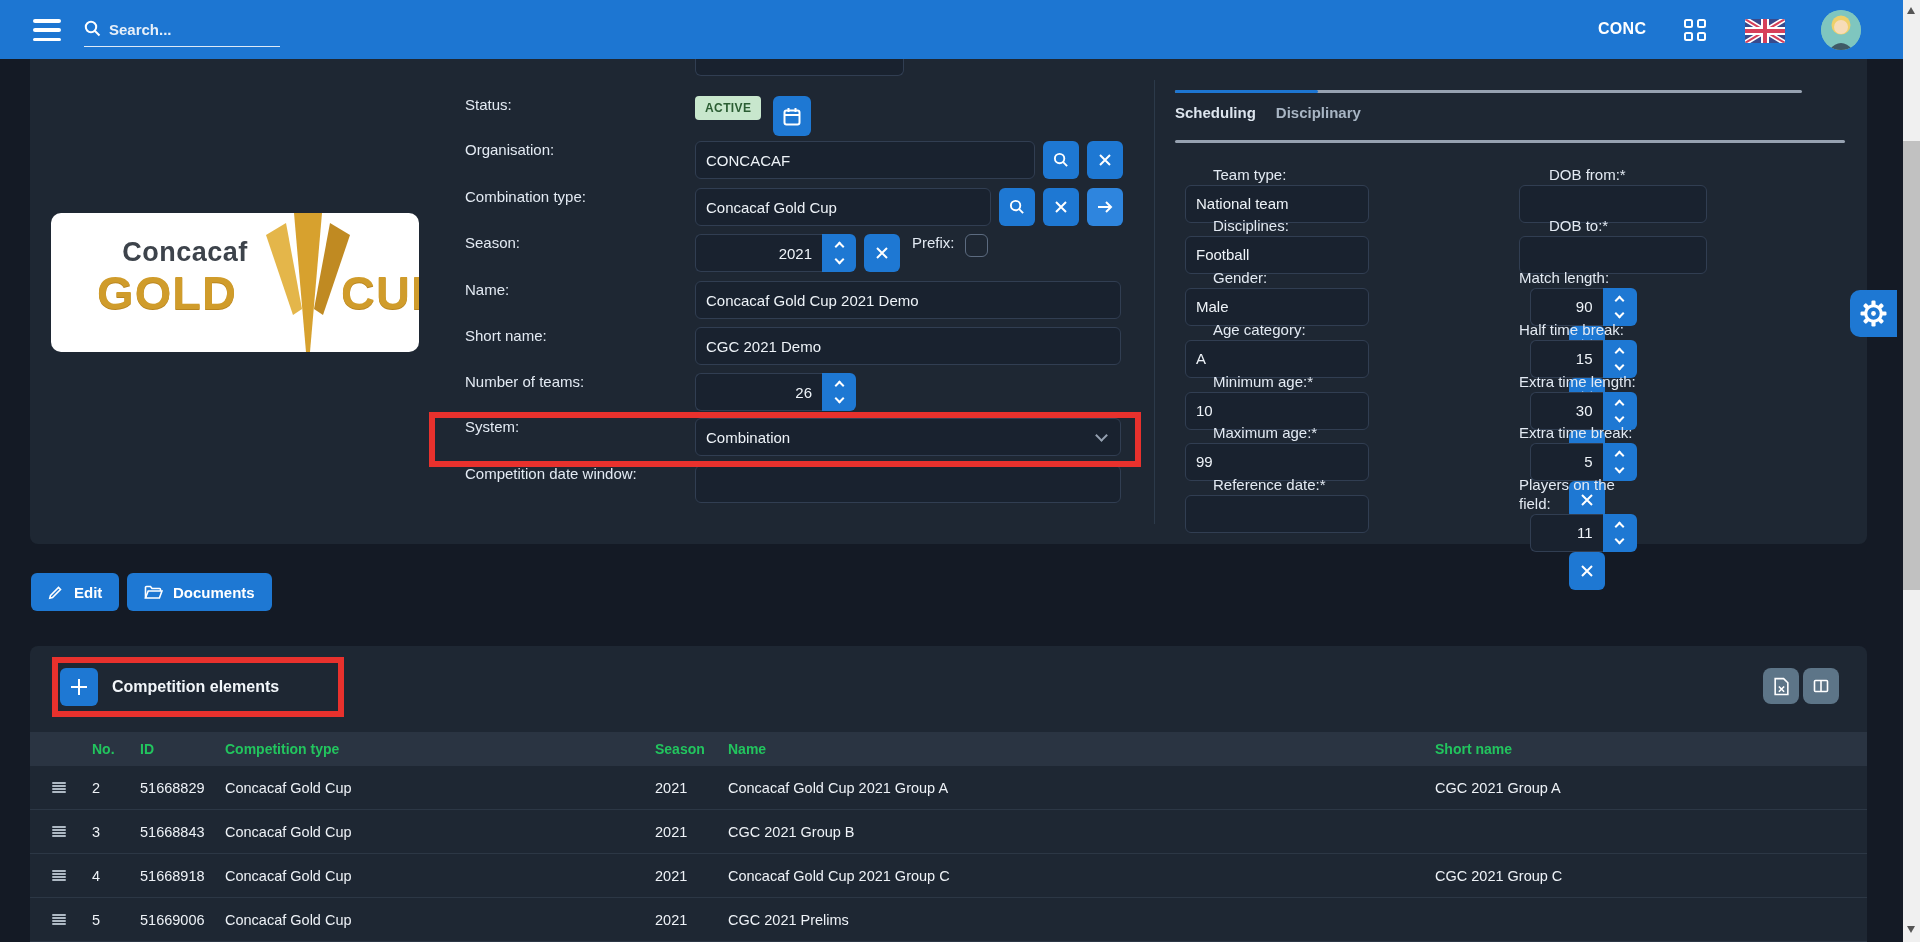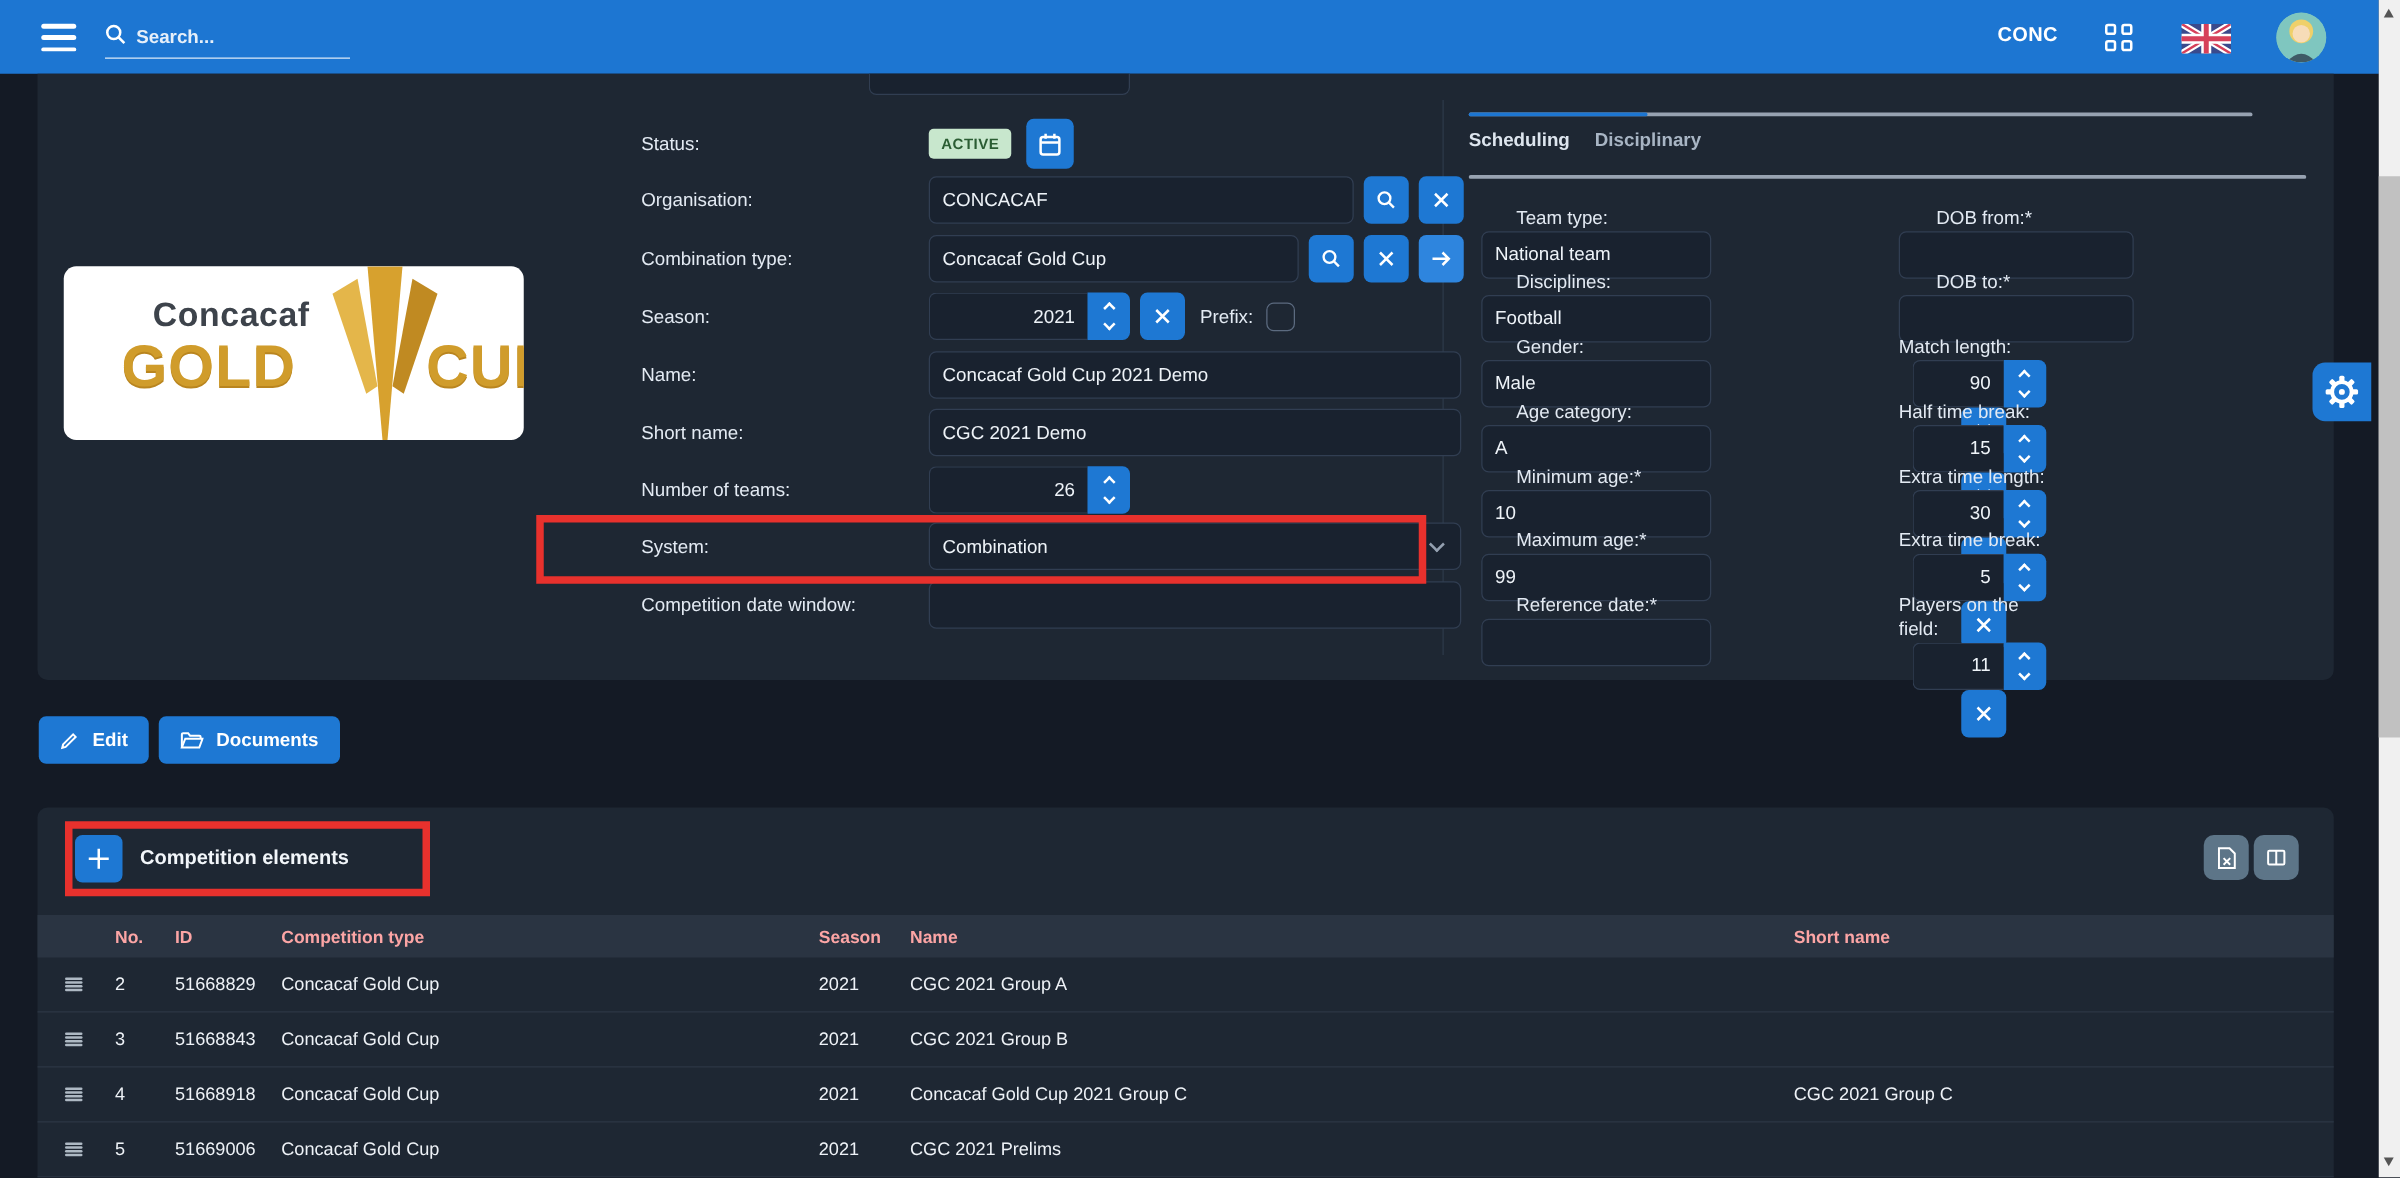--- a/index.html
+++ b/index.html
@@ -29,21 +29,21 @@
   .card2 { position:absolute; left:30px; top:646px; width:1837px; height:296px; background:#1e2733; border-radius:8px 8px 0 0; }
 
   
   .logobox { position:absolute; left:51px; top:213px; width:368px; height:139px; background:#ffffff; border-radius:10px; overflow:hidden; }
   .logo-brand { position:absolute; left:60px; top:24px; width:148px; text-align:center; color:#3d434b; font-weight:700; font-size:27px; letter-spacing:.5px; }
   .logo-gold { position:absolute; left:18px; top:52px; width:196px; text-align:center; color:#d09c2b; font-weight:800; font-size:47px; letter-spacing:1px; text-shadow:0 1px 0 #b9851f; }
   .logo-cup  { position:absolute; left:290px; top:52px; width:130px; color:#d09c2b; font-weight:800; font-size:47px; letter-spacing:1px; text-shadow:0 1px 0 #b9851f; }
   .logo-trophy { position:absolute; left:205px; top:0; width:104px; height:139px; }
 
   
-  .frow { position:absolute; left:465px; height:38px; display:flex; align-items:center;margin-left:48px; }
+  .frow { position:absolute; left:465px; height:38px; display:flex; align-items:flex-start; }
   .flabel { width:230px; color:#e3eaf3; }
   .tin { height:38px; background:#19222f; border:1px solid #313e52; border-radius:6px; color:#eef3f8; font-family:"Liberation Sans",sans-serif; font-size:15px; padding:0 10px; outline:none; }
   .tin.num { text-align:right; }
   .w340{width:340px} .w296{width:296px} .w127{width:127px} .w426{width:426px} .w184{width:184px} .w188{width:188px} .w73{width:73px}
   .numgroup { display:flex; align-items:center; }
   .numgroup .tin { border-radius:6px 0 0 6px; border-right:none; }
   .stepper { width:34px; height:38px; background:#1e78d3; border-radius:0 6px 6px 0; display:flex; flex-direction:column; align-items:center; justify-content:center; cursor:pointer; }
   .chv { width:7px; height:7px; border-left:2.2px solid #fff; border-top:2.2px solid #fff; }
   .chv.up { transform:rotate(45deg); margin-bottom:3px; }
   .chv.dn { transform:rotate(225deg); margin-top:3px; }
@@ -74,21 +74,21 @@
   
   .actbtn { position:absolute; top:573px; height:38px; background:#1e78d3; border:none; border-radius:6px; color:#fff; font-weight:700; font-size:15px; display:flex; align-items:center; gap:10px; padding:0 17px; cursor:pointer; font-family:"Liberation Sans",sans-serif; }
 
   
   .plusbtn { position:absolute; left:60px; top:668px; width:38px; height:38px; background:#1e78d3; border:none; border-radius:6px; display:flex; align-items:center; justify-content:center; cursor:pointer; }
   .elements-title { position:absolute; left:112px; top:678px; font-weight:700; font-size:16px; color:#f2f6fa; }
   .slatebtn { position:absolute; top:668px; width:36px; height:36px; background:#5d7588; border:none; border-radius:8px; display:flex; align-items:center; justify-content:center; cursor:pointer; }
 
   .tbl { position:absolute; left:30px; top:732px; width:1837px; }
   .tr { display:grid; grid-template-columns:40px 48px 85px 430px 73px 707px auto; align-items:center; padding-left:22px; }
-  .thead { height:34px; background:#2a3442; font-weight:700; font-size:14px; color:#fca5a5; }
+  .thead { height:34px; background:#2a3442; font-weight:700; font-size:14px; color:#22c55e; }
   .trow { height:44px; border-bottom:1px solid #2c3745; font-size:14.5px; color:#eef2f7; cursor:pointer; }
   .drag { width:14px; height:11px; display:flex; flex-direction:column; justify-content:space-between; cursor:grab; }
   .drag i { display:block; height:2px; background:#aeb9c4; border-radius:1px; }
 
   
   .anno { position:absolute; border:6px solid #e8312d; z-index:50; pointer-events:none; }
   .anno1 { left:429px; top:412px; width:712px; height:55px; }
   .anno2 { left:52px; top:657px; width:292px; height:60px; }
 
   
@@ -446,20 +446,21 @@
     <span class="drag">
         <i></i>
         <i></i>
         <i></i>
         <i></i>
       </span>
     <span>2</span>
     <span>51668829</span>
     <span>Concacaf Gold Cup</span>
     <span>2021</span>
+    <span>Concacaf Gold Cup 2021 Group A</span>
     <span>CGC 2021 Group A</span>
   </div>
   <div class="tr trow">
     <span class="drag">
         <i></i>
         <i></i>
         <i></i>
         <i></i>
       </span>
     <span>3</span>

